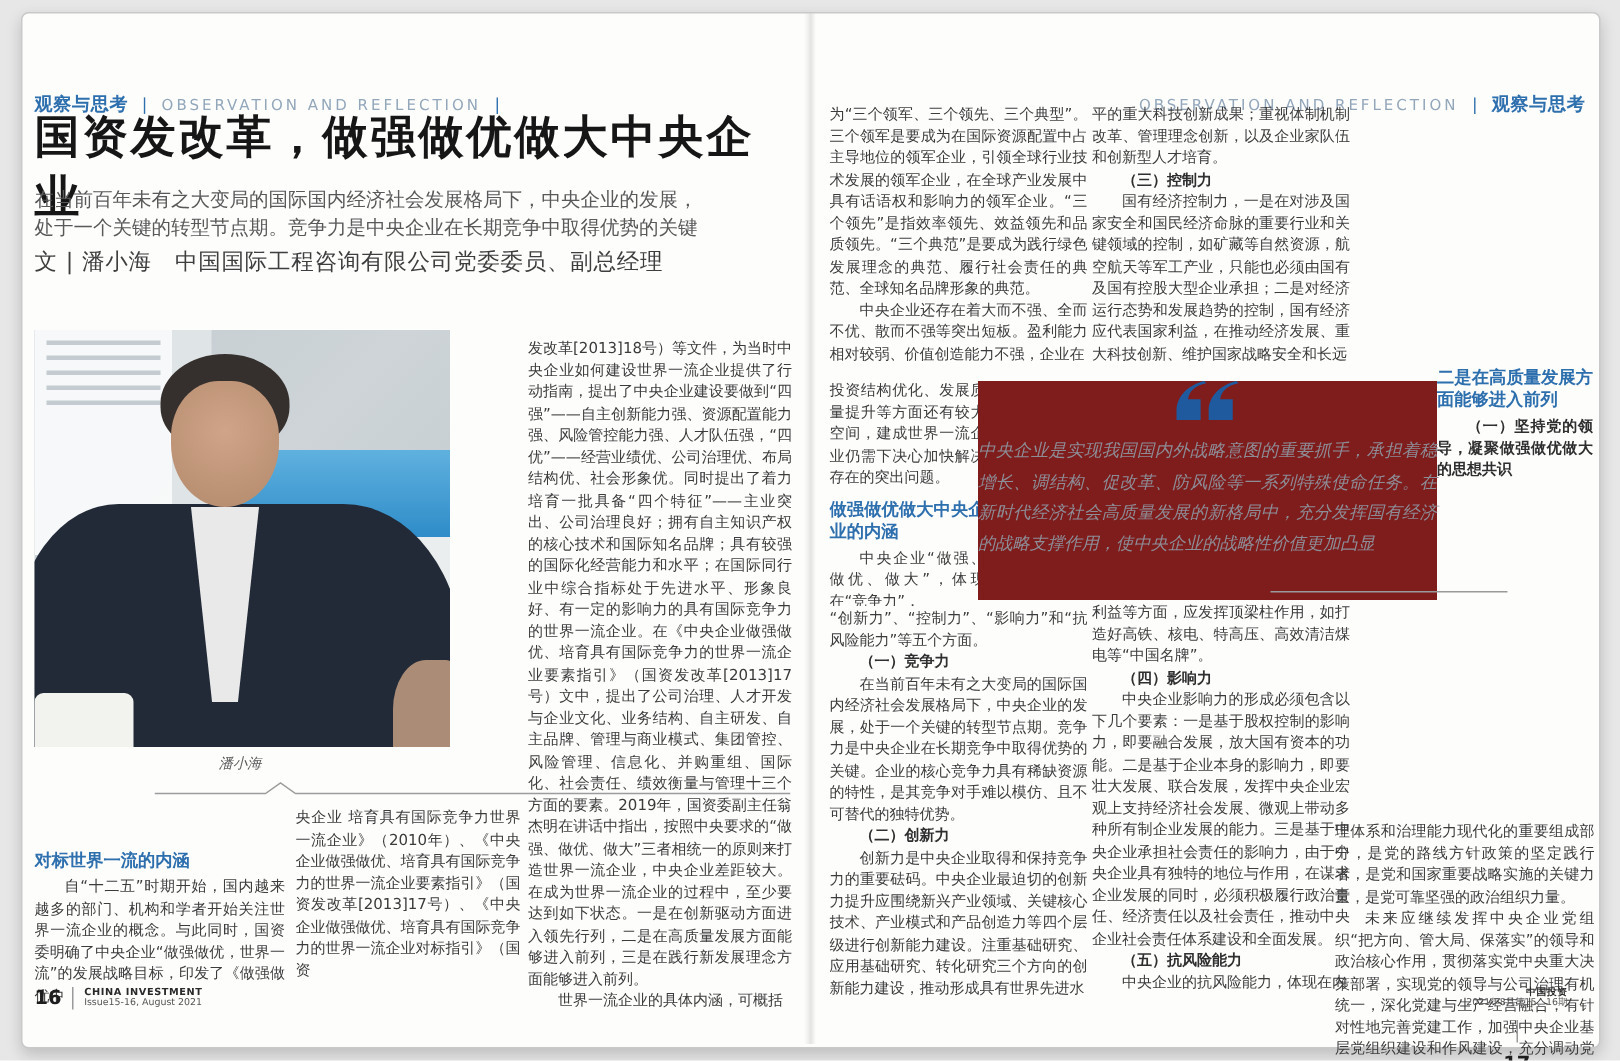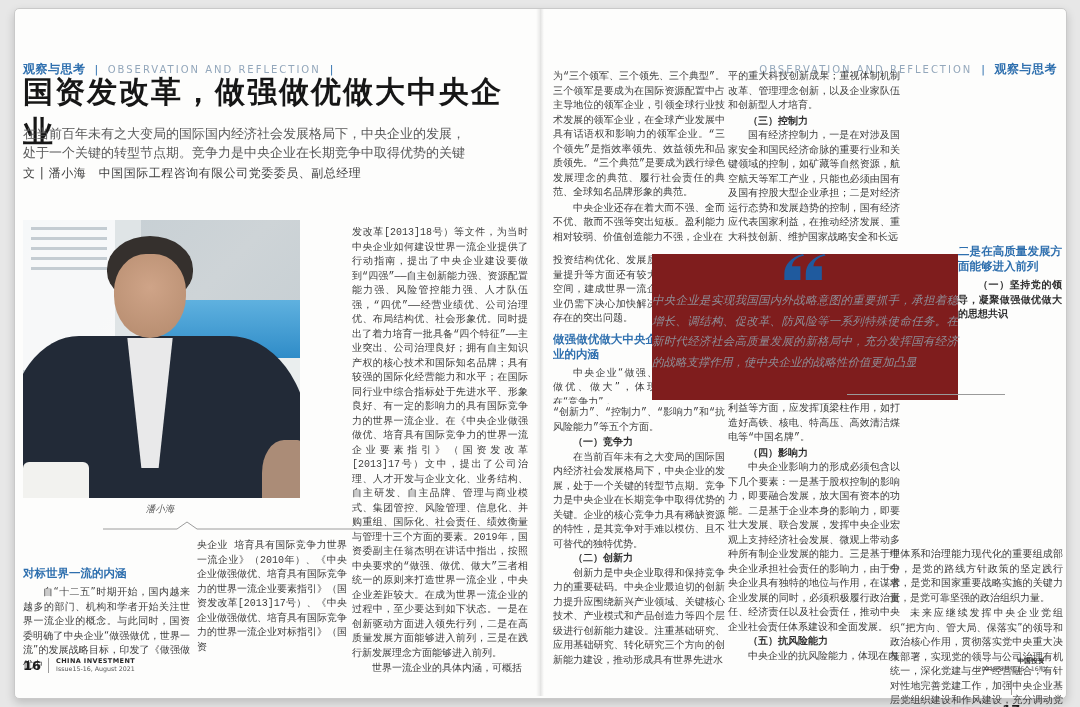--- a/index.html
+++ b/index.html
@@ -23,40 +23,40 @@
   .hdr-cn{color:#2e6fae;font-weight:bold;font-size:12px;}
   .hdr-pipe{color:#2e6fae;margin:0 5px;font-weight:normal;}
   .hdr-en{color:#93a7bb;font-size:10px;letter-spacing:2px;}
   
   .title{
     position:absolute;left:23px;top:72px;width:505px;
     font-family:"DejaVu Serif", serif;font-weight:bold;
     font-size:30px;letter-spacing:2px;color:#161616;line-height:40px;
   }
   .deck{position:absolute;left:23px;top:124px;width:480px;font-size:13px;line-height:19px;color:#595959;}
-  .byline{position:absolute;left:23px;top:165px;width:480px;font-size:12px;color:#3e3e3e;letter-spacing:.5px;}
+  .byline{position:absolute;left:23px;top:165px;width:480px;font-size:15px;color:#3e3e3e;letter-spacing:.5px;}
   
   .photo{position:absolute;left:23px;top:220px;width:277px;height:278px;overflow:hidden;background:linear-gradient(135deg,#c3cdd3 0%,#ced4d7 45%,#bec9cf 100%);}
   .ph-board{position:absolute;left:0;top:0;width:92px;height:150px;background:rgba(255,255,255,.85);}
   .ph-board i{display:block;height:3px;margin:7px 8px 0 8px;background:#c4ccd2;}
   .ph-pillar{position:absolute;left:92px;top:0;width:26px;height:190px;background:#dfe4e6;}
   .ph-blue{position:absolute;left:118px;top:80px;width:159px;height:58px;background:linear-gradient(180deg,#5fb1df 0%,#2f8cc8 100%);}
   .ph-white{position:absolute;left:118px;top:138px;width:159px;height:34px;background:#eaeeee;}
   .ph-hair{position:absolute;left:84px;top:16px;width:86px;height:66px;background:#35302d;border-radius:50% 50% 46% 46%;}
   .ph-face{position:absolute;left:91px;top:34px;width:72px;height:84px;background:radial-gradient(circle at 50% 40%,#cfa488 0%,#b98f72 80%);border-radius:46% 46% 52% 52%;}
   .ph-suit{position:absolute;left:-14px;top:116px;width:300px;height:170px;background:#222a37;border-radius:70px 80px 0 0 / 95px 105px 0 0;}
   .ph-shirt{position:absolute;left:100px;top:118px;width:54px;height:130px;background:#e9e9ea;clip-path:polygon(8% 0,92% 0,66% 100%,34% 100%);}
   .ph-papers{position:absolute;left:0;bottom:0;width:66px;height:36px;background:#f2f2ef;border-radius:6px 6px 0 0;}
   .ph-hand{position:absolute;right:-6px;bottom:-8px;width:44px;height:66px;background:#c39e83;opacity:.85;border-radius:50% 20% 0 0;}
   .caption{position:absolute;left:110px;top:503px;width:100px;text-align:center;font-size:9.5px;color:#5a5a5a;font-style:italic;}
   .caption-line{position:absolute;left:103px;top:517px;}
   
   .col{position:absolute;text-align:justify;font-size:10px;line-height:14.5px;color:#3c3c3c;overflow:hidden;}
   .col p{margin:0;text-indent:2em;}
-  .col p.cont{text-indent:0;font-family:Liberation Mono, monospace;}
+  .col p.cont{text-indent:0;}
   .col .sub{font-weight:bold;color:#2f2f2f;text-indent:2em;}
   h3.blue{color:#2e6fae;font-size:11.5px;line-height:15px;font-weight:bold;margin:5px 0 4px 0;}
   h3.blue.first{margin-top:0;}
   
   .quote-box{position:absolute;left:652px;top:254px;width:306px;height:146px;background:#7f1d1d;}
   .quote-mark{width:100%;text-align:center;margin:0 0 6px 0;}
   .quote-text{font-size:11.5px;line-height:20.5px;font-style:italic;color:#8d8d96;text-align:justify;}
   .quote-rule{position:absolute;left:847px;top:394px;width:158px;height:1px;background:#9a9a9a;}
   
   .footer{position:absolute;top:657px;display:flex;align-items:center;gap:7px;}

